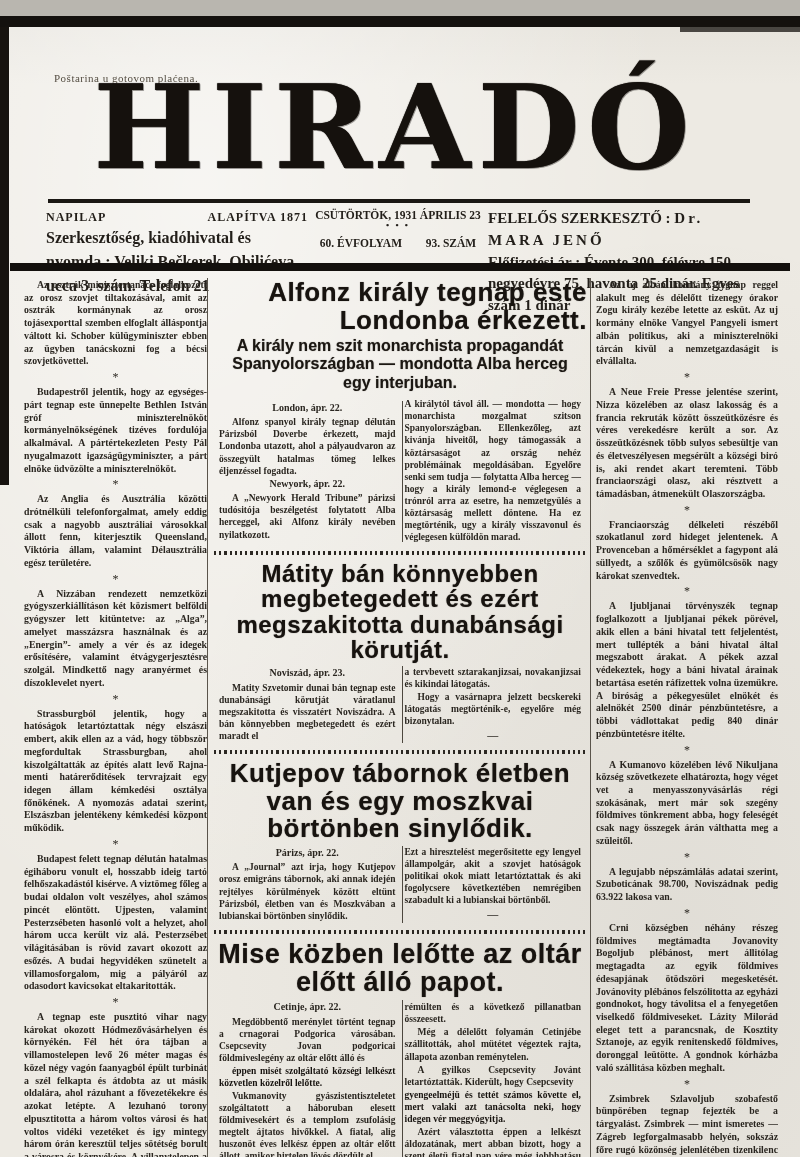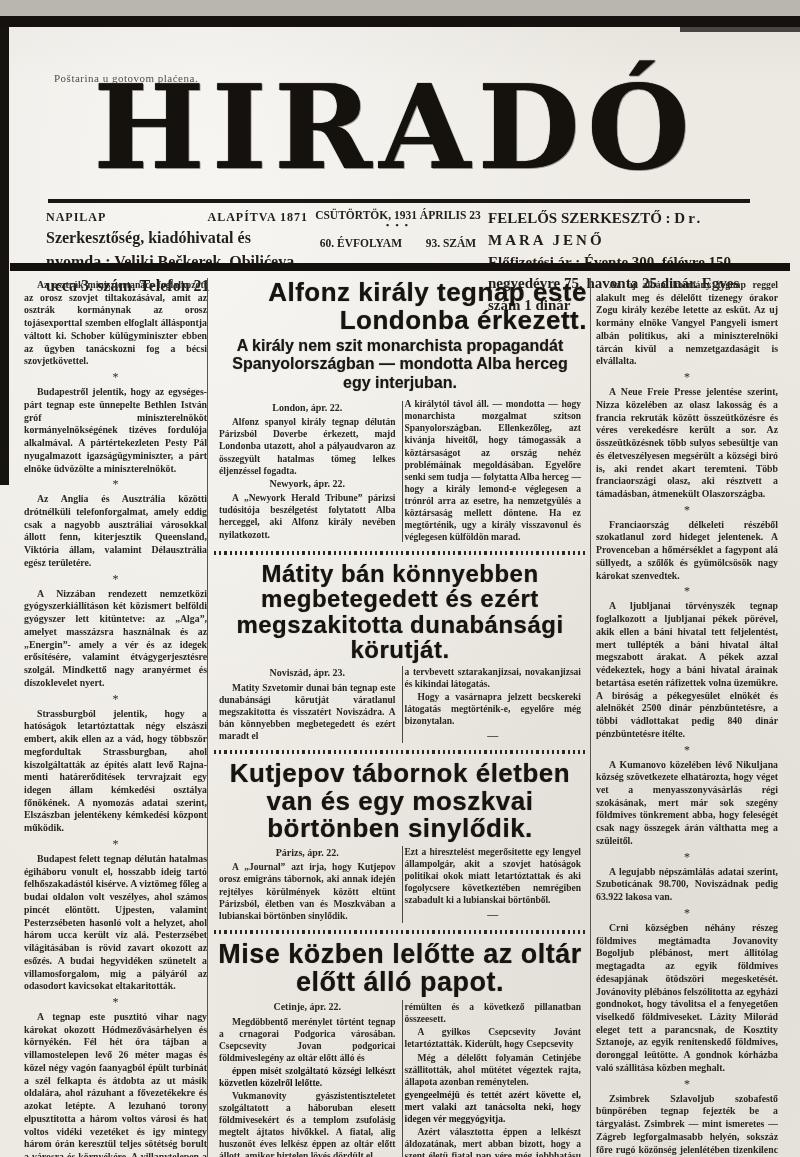--- a/index.html
+++ b/index.html
@@ -193,23 +193,23 @@
         <div class="sub first">
           <p class="dateline">Cetinje, ápr. 22.</p>
           <p>Megdöbbentő merénylet történt tegnap a crnagorai Podgorica városában. Csepcsevity Jovan podgoricai földmiveslegény az oltár előtt álló és</p>
           <p class="pbold">éppen misét szolgáltató községi lelkészt közvetlen közelről lelőtte.</p>
           <p>Vukmanovity gyászistentiszteletet szolgáltatott a háboruban elesett földmivesekért és a templom zsufolásig megtelt ájtatos hivőkkel. A fiatal, alig huszonöt éves lelkész éppen az oltár előtt állott, amikor hirtelen lövés dördült el.</p>
           <p>A lelkész megkapaszkodott az oltárban és hangos jajkiáltásba tört ki :</p>
 
         </div>
         <div class="sub">
           <p class="cont">rémülten és a következő pillanatban összeesett.</p>
+          <p>Még a délelőtt folyamán Cetinjébe szállitották, ahol mütétet végeztek rajta, állapota azonban reménytelen.</p>
           <p>A gyilkos Csepcsevity Jovánt letartóztatták. Kiderült, hogy Csepcsevity</p>
-          <p>Még a délelőtt folyamán Cetinjébe szállitották, ahol mütétet végeztek rajta, állapota azonban reménytelen.</p>
-          <p class="pbold cont">gyengeelméjü és tettét azért követte el, mert valaki azt tanácsolta neki, hogy idegen vér meggyógyitja.</p>
+          <p class="pbold cont">gyengeelméjü és tettét számos követte el, mert valaki azt tanácsolta neki, hogy idegen vér meggyógyitja.</p>
           <p>Azért választotta éppen a lelkészt áldozatának, mert abban bizott, hogy a szent életü fiatal pap vére még jobbhatásu lesz. Az ostoba babona szánalomra méltó áldozatát elmegyógyintézetben helyezik el.</p>
         </div>
       </div>
     </article>
 
   </div>
 
   <div class="col" id="col-right">
     <p class="brief">Az uj albán kormány tegnap reggel alakult meg és délelőtt tizenegy órakor Zogu király kezébe letette az esküt. Az uj kormány elnöke Vangyel Pangyeli ismert albán politikus, aki a miniszterelnöki tárcán kivül a nemzetgazdaságit is elvállalta.</p>
     <div class="star">*</div>

